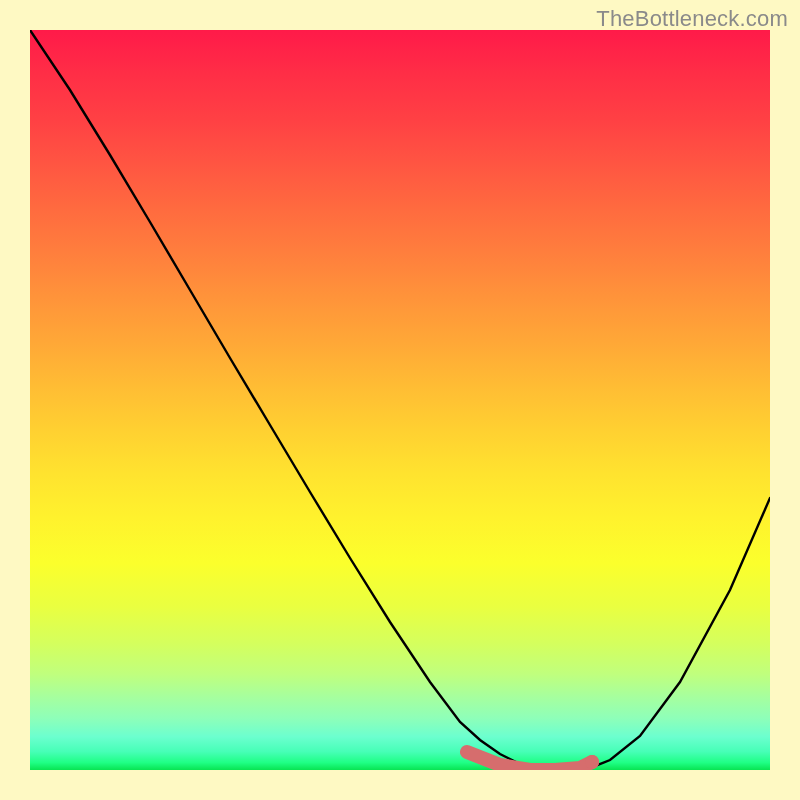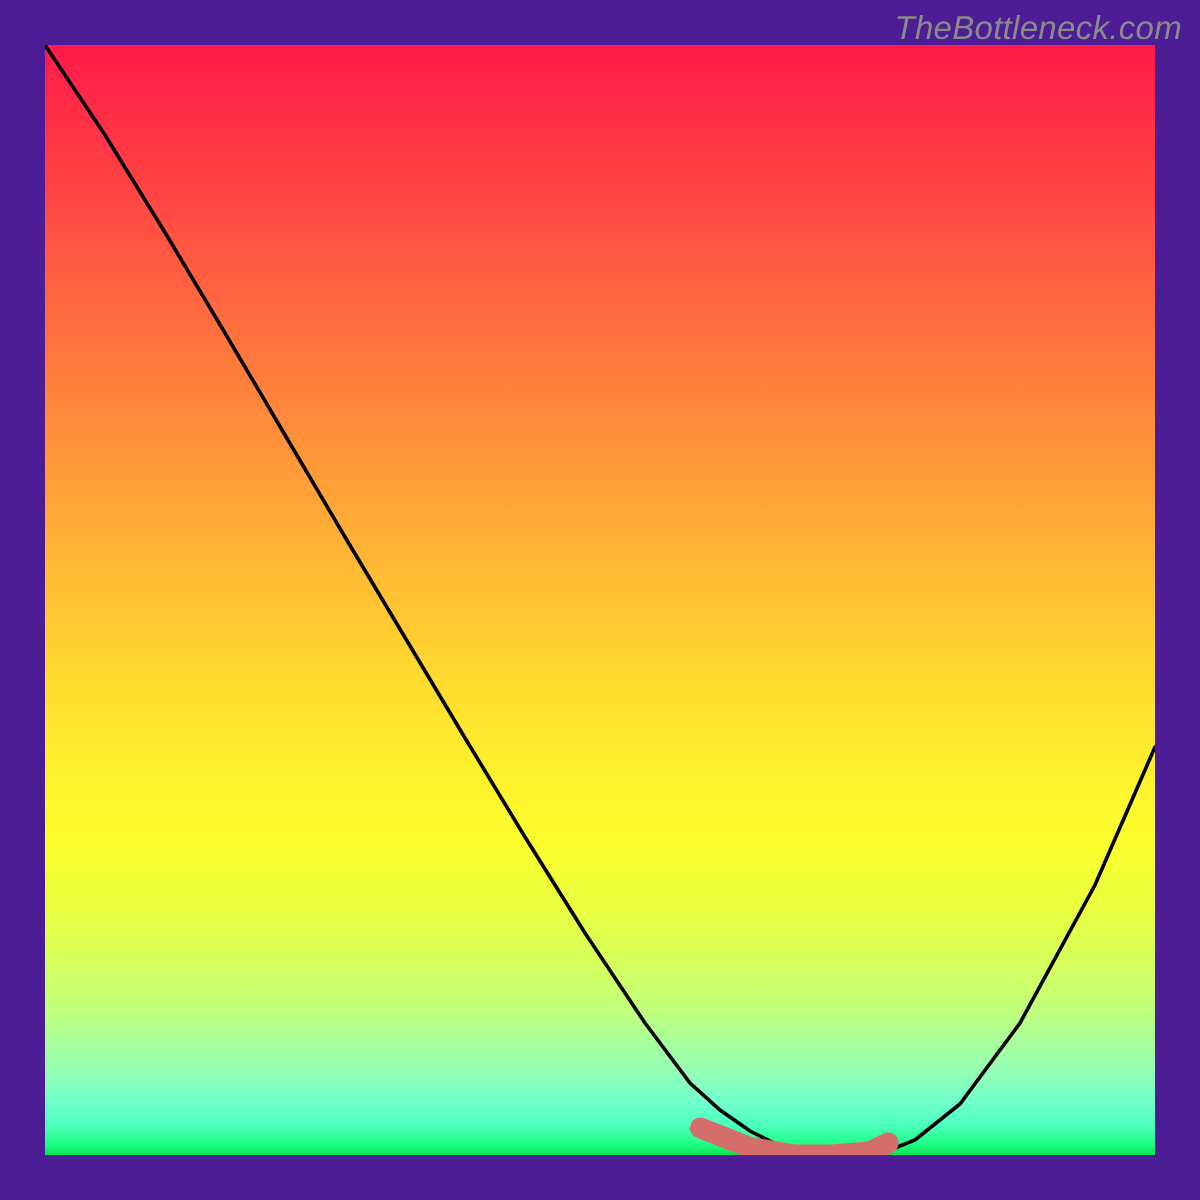--- a/index.html
+++ b/index.html
@@ -1,22 +1,21 @@
 <!DOCTYPE html>
 <html><head>
 <meta charset="utf-8">
 <style>
   * { margin: 0; padding: 0; box-sizing: border-box; }
   html, body { width: 800px; height: 800px; background: #000; font-family: Arial, sans-serif; }
   .frame {
     position: relative;
     width: 800px;
     height: 800px;
-    background: #4c1d95;
-    font-style: italic;
+    background: #fef9c3;
   }
   .plot {
     position: absolute;
     left: 30px;
     top: 30px;
     width: 740px;
     height: 740px;
     overflow: hidden;
   }
   .gradient {

